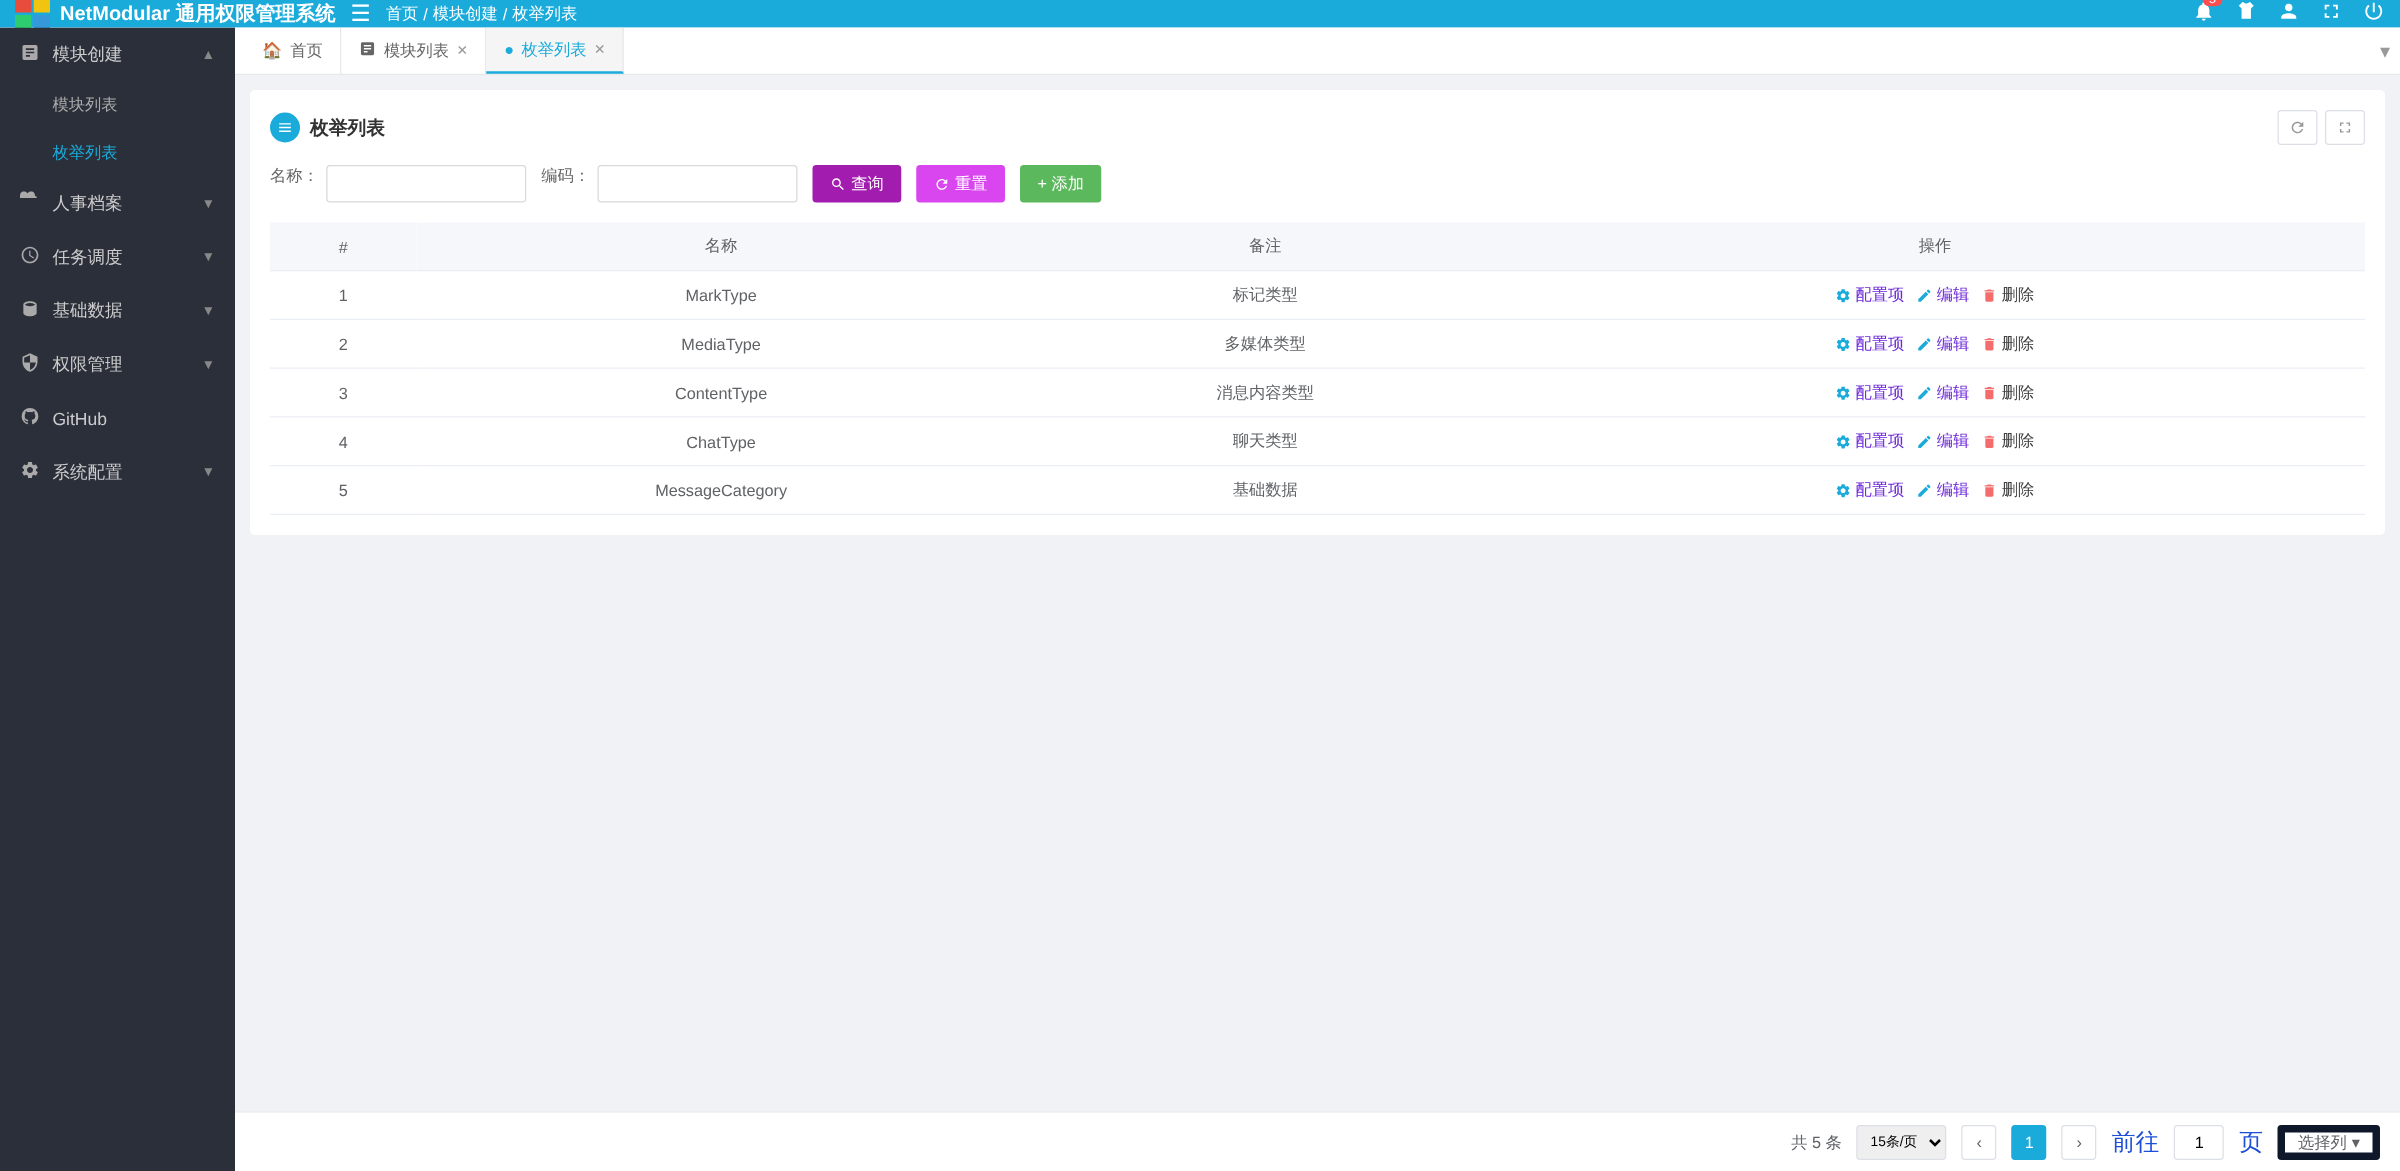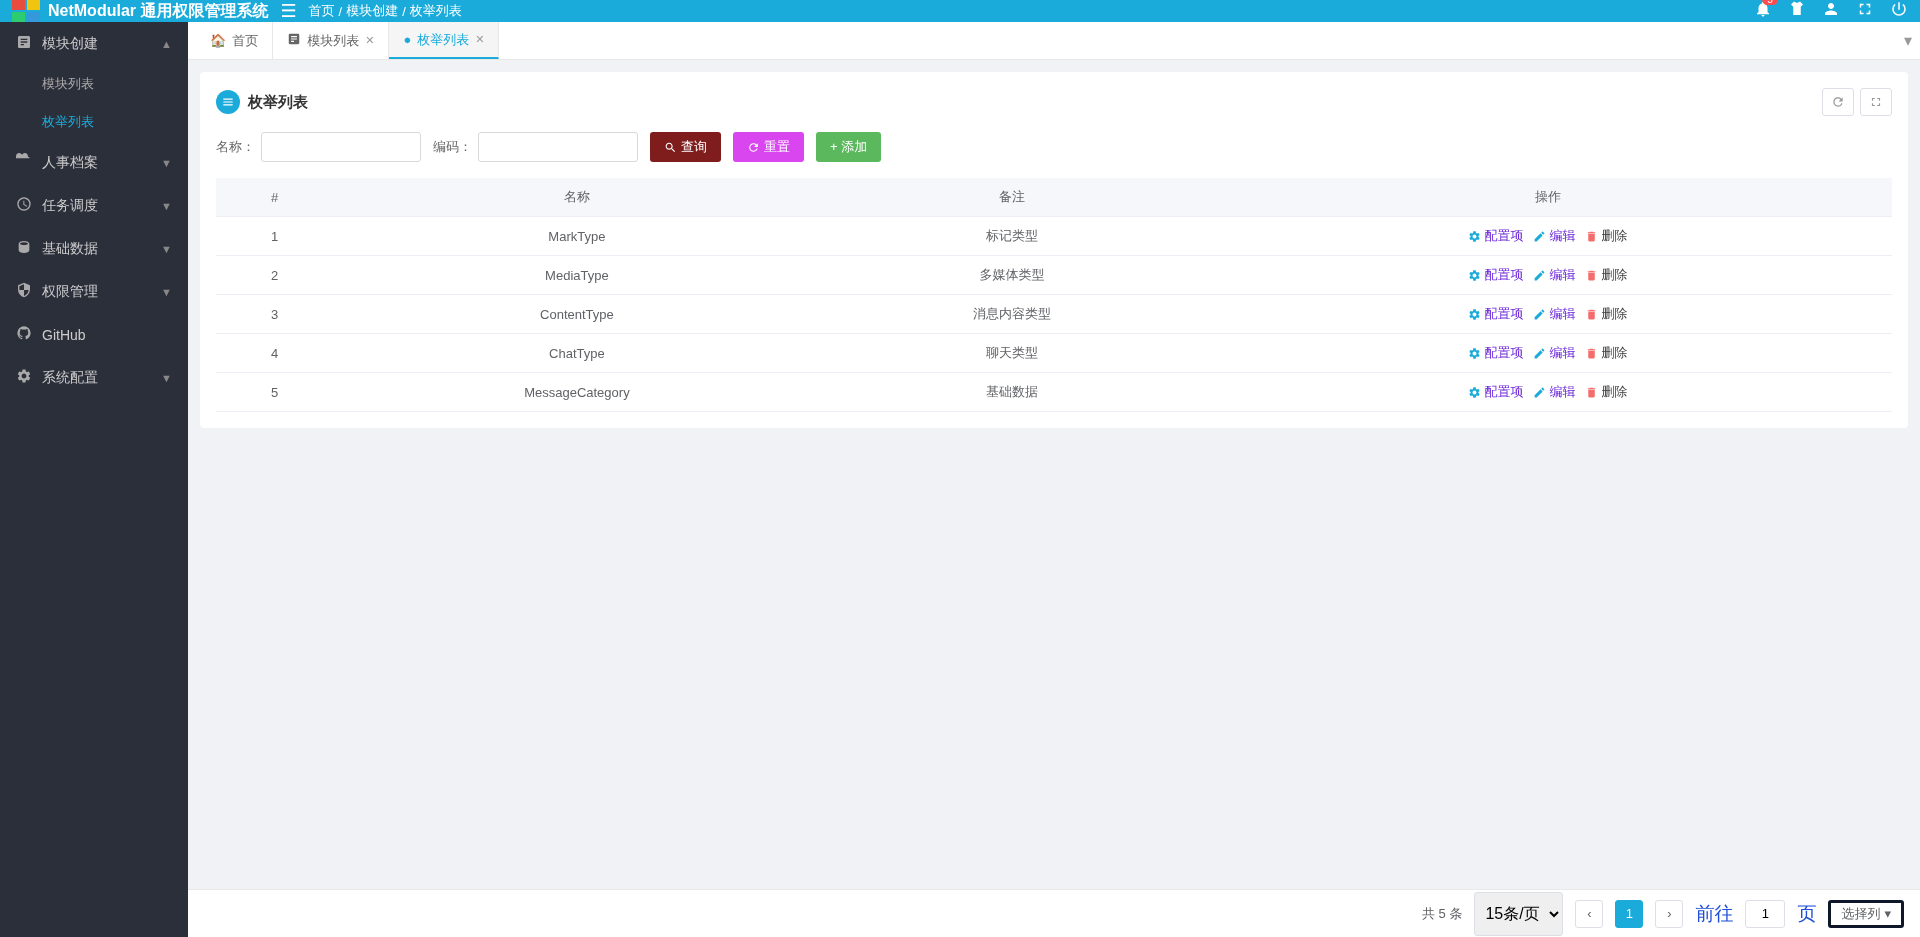--- a/index.html
+++ b/index.html
@@ -54,46 +54,46 @@
 
     
     .page-header { display: flex; align-items: center; gap: 8px; margin-bottom: 16px; justify-content: space-between; }
     .page-header-left { display: flex; align-items: center; gap: 8px; }
     .page-header-icon { width: 24px; height: 24px; background: #1aabdb; border-radius: 50%; display: flex; align-items: center; justify-content: center; color: white; font-size: 14px; }
     .page-header-title { font-size: 15px; font-weight: bold; color: #333; }
     .page-header-right { display: flex; gap: 6px; }
 
     
     .search-bar { display: flex; align-items: center; gap: 12px; margin-bottom: 16px; flex-wrap: wrap; }
-    .search-field { display: flex; align-items: center; gap: 6px; }
+    .search-field { display: flex; gap: 6px; }
     .search-label { color: #666; font-size: 13px; }
     .search-input { height: 30px; border: 1px solid #d9d9d9; border-radius: 3px; padding: 0 8px; font-size: 13px; width: 160px; outline: none; }
     .btn { height: 30px; border: none; border-radius: 3px; padding: 0 14px; font-size: 13px; cursor: pointer; display: flex; align-items: center; gap: 4px; }
-    .btn-primary { background: #7f1d1d; color: white; }
+    .btn-primary { background: #a21caf; color: white; }
     .btn-default { background: #d946ef; color: white; }
     .btn-success { background: #5cb85c; color: white; }
 
     
     table { width: 100%; border-collapse: collapse; }
     thead tr { background: #f5f7fa; }
     th { padding: 10px 12px; text-align: center; color: #606266; font-size: 13px; font-weight: normal; border-bottom: 1px solid #ebeef5; }
     td { padding: 10px 12px; text-align: center; color: #606266; font-size: 13px; border-bottom: 1px solid #ebeef5; }
     .action-btns { display: flex; gap: 10px; justify-content: center; }
     .action-btn { color: #6d28d9; cursor: pointer; font-size: 13px; display: flex; align-items: center; gap: 3px; }
     .action-btn.delete { color: #404040; text-align: right; }
 
     
     .page-footer { background: white; border-top: 1px solid #e8e8e8; height: 48px; display: flex; align-items: center; justify-content: flex-end; padding: 0 16px; gap: 12px; flex-shrink: 0; }
     .pagination-info { color: #606266; font-size: 13px; }
-    .page-size-select { height: 44px; border: 1px solid #dcdfe6; border-radius: 3px; padding: 0 6px; font-size: 16px; cursor: pointer; }
+    .page-size-select { height: 28px; border: 1px solid #dcdfe6; border-radius: 3px; padding: 0 6px; font-size: 11px; cursor: pointer; }
     .page-btn { width: 28px; height: 28px; border: 1px solid #dcdfe6; background: white; border-radius: 3px; cursor: pointer; display: flex; align-items: center; justify-content: center; font-size: 13px; color: #606266; }
     .page-btn.active { background: #1aabdb; color: white; border-color: #1aabdb; }
     .page-input { height: 28px; border: 1px solid #dcdfe6; border-radius: 3px; padding: 0 6px; width: 40px; text-align: center; font-size: 13px; }
     .page-nav-text { color: #1d4ed8; font-size: 19px; }
-    .page-select-btn { height: 28px; border: 3px solid #0f172a; background: white; border-radius: 3px; padding: 0 10px; font-size: 13px; cursor: pointer; color: #606266; display: flex; align-items: center; gap: 4px; }
+    .page-select-btn { height: 28px; border: 6px solid #0f172a; background: white; border-radius: 3px; padding: 0 10px; font-size: 13px; cursor: pointer; color: #606266; display: flex; align-items: center; gap: 4px; }
   </style>
 </head>
 <body>
 
 <div class="header">
   <div class="header-left">
     <div class="header-logo">
 
       <svg class="logo-icon" viewBox="0 0 28 28">
         <rect x="0" y="0" width="13" height="13" fill="#e74c3c"></rect>

